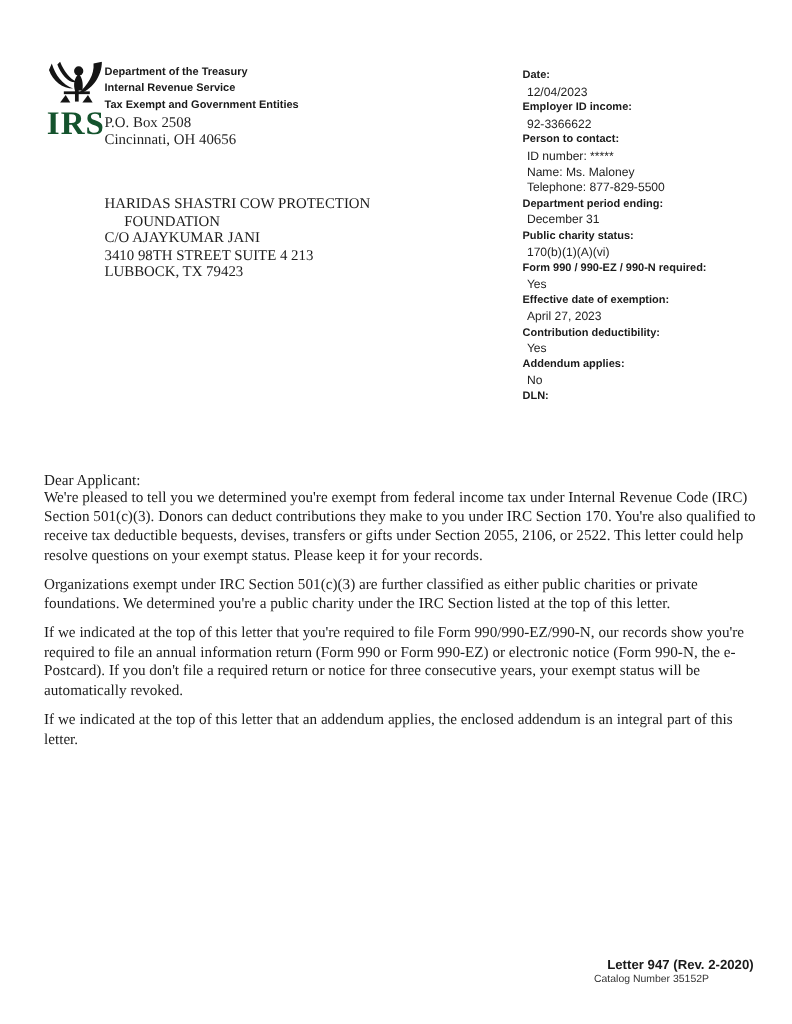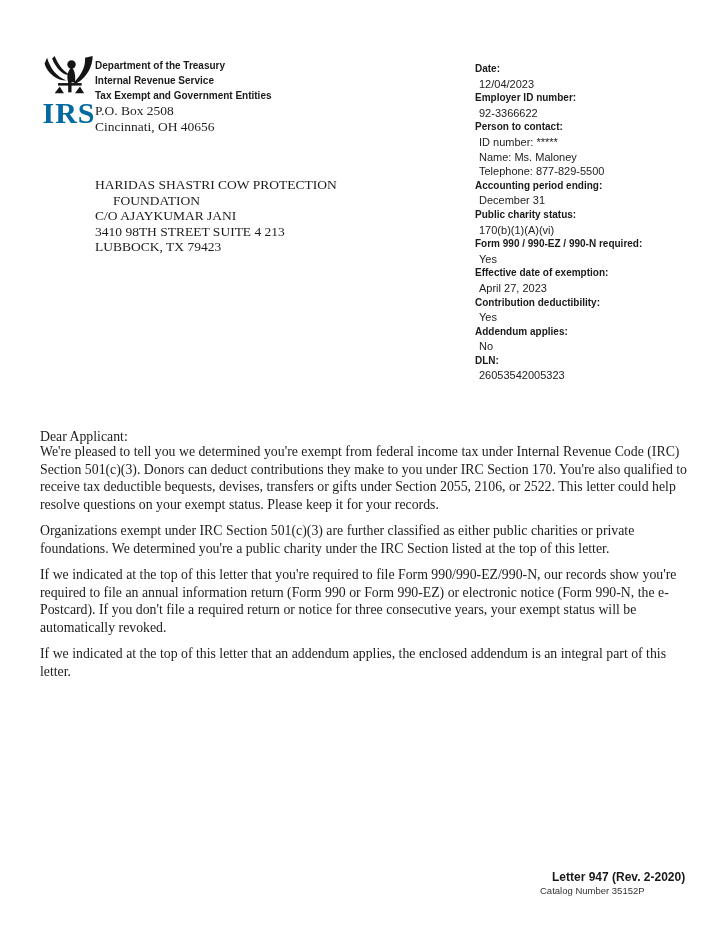--- a/index.html
+++ b/index.html
@@ -24,21 +24,21 @@
     width: 58px;
     text-align: center;
   }
   .logo-eagle { display: block; margin: 0 auto; }
   .logo-irs {
     font-family: "Liberation Serif", serif;
     font-size: 30px;
     font-weight: 600;
     letter-spacing: 1px;
     line-height: 26px;
-    color: #0369a1;
+    color: #14532d;
   }
   .dept-block {
     position: absolute;
     left: 95px;
     top: 58px;
   }
   .dept-line {
     font-family: Liberation Sans, sans-serif;
     font-weight: bold;
     font-size: 10px;
@@ -157,31 +157,31 @@
     <div class="po-line">P.O. Box 2508</div>
     <div class="po-line">Cincinnati, OH 40656</div>
   </div>
 
   <div class="info-block">
     <div>
       <div class="info-label">Date:</div>
       <div class="info-value">12/04/2023</div>
     </div>
     <div>
-      <div class="info-label">Employer ID number:</div>
+      <div class="info-label">Employer ID income:</div>
       <div class="info-value">92-3366622</div>
     </div>
     <div>
       <div class="info-label">Person to contact:</div>
       <div class="info-value">ID number: *****</div>
       <div class="info-value">Name: Ms. Maloney</div>
       <div class="info-value">Telephone: 877-829-5500</div>
     </div>
     <div>
-      <div class="info-label">Accounting period ending:</div>
+      <div class="info-label">Department period ending:</div>
       <div class="info-value">December 31</div>
     </div>
     <div>
       <div class="info-label">Public charity status:</div>
       <div class="info-value">170(b)(1)(A)(vi)</div>
     </div>
     <div>
       <div class="info-label">Form 990 / 990-EZ / 990-N required:</div>
       <div class="info-value">Yes</div>
     </div>
@@ -192,21 +192,20 @@
     <div>
       <div class="info-label">Contribution deductibility:</div>
       <div class="info-value">Yes</div>
     </div>
     <div>
       <div class="info-label">Addendum applies:</div>
       <div class="info-value">No</div>
     </div>
     <div>
       <div class="info-label">DLN:</div>
-      <div class="info-value">26053542005323</div>
     </div>
   </div>
 
   <div class="recipient">
     <div>HARIDAS SHASTRI COW PROTECTION</div>
     <div class="indent">FOUNDATION</div>
     <div>C/O AJAYKUMAR JANI</div>
     <div>3410 98TH STREET SUITE 4 213</div>
     <div>LUBBOCK, TX 79423</div>
   </div>

